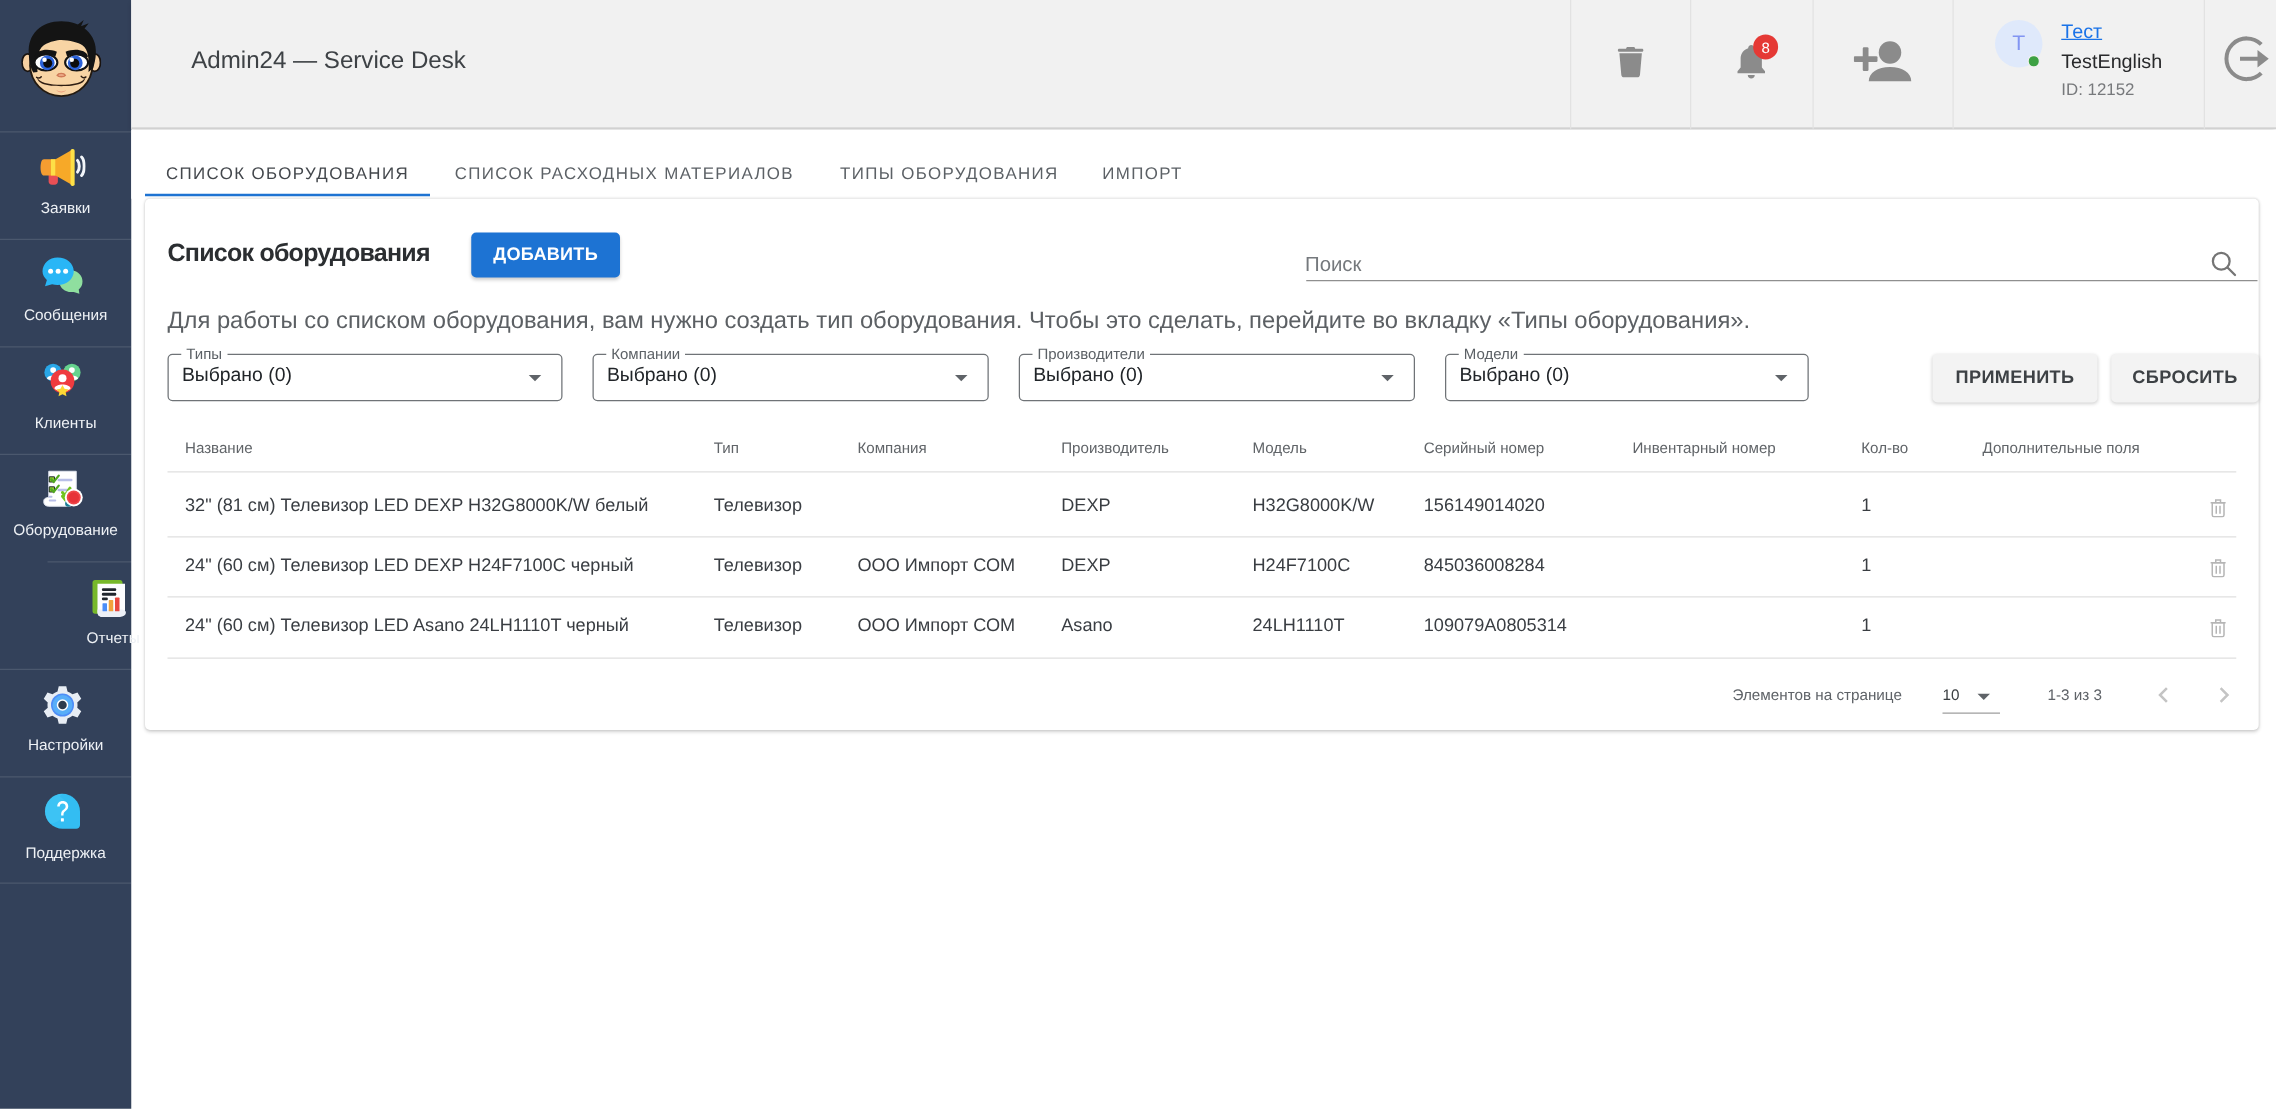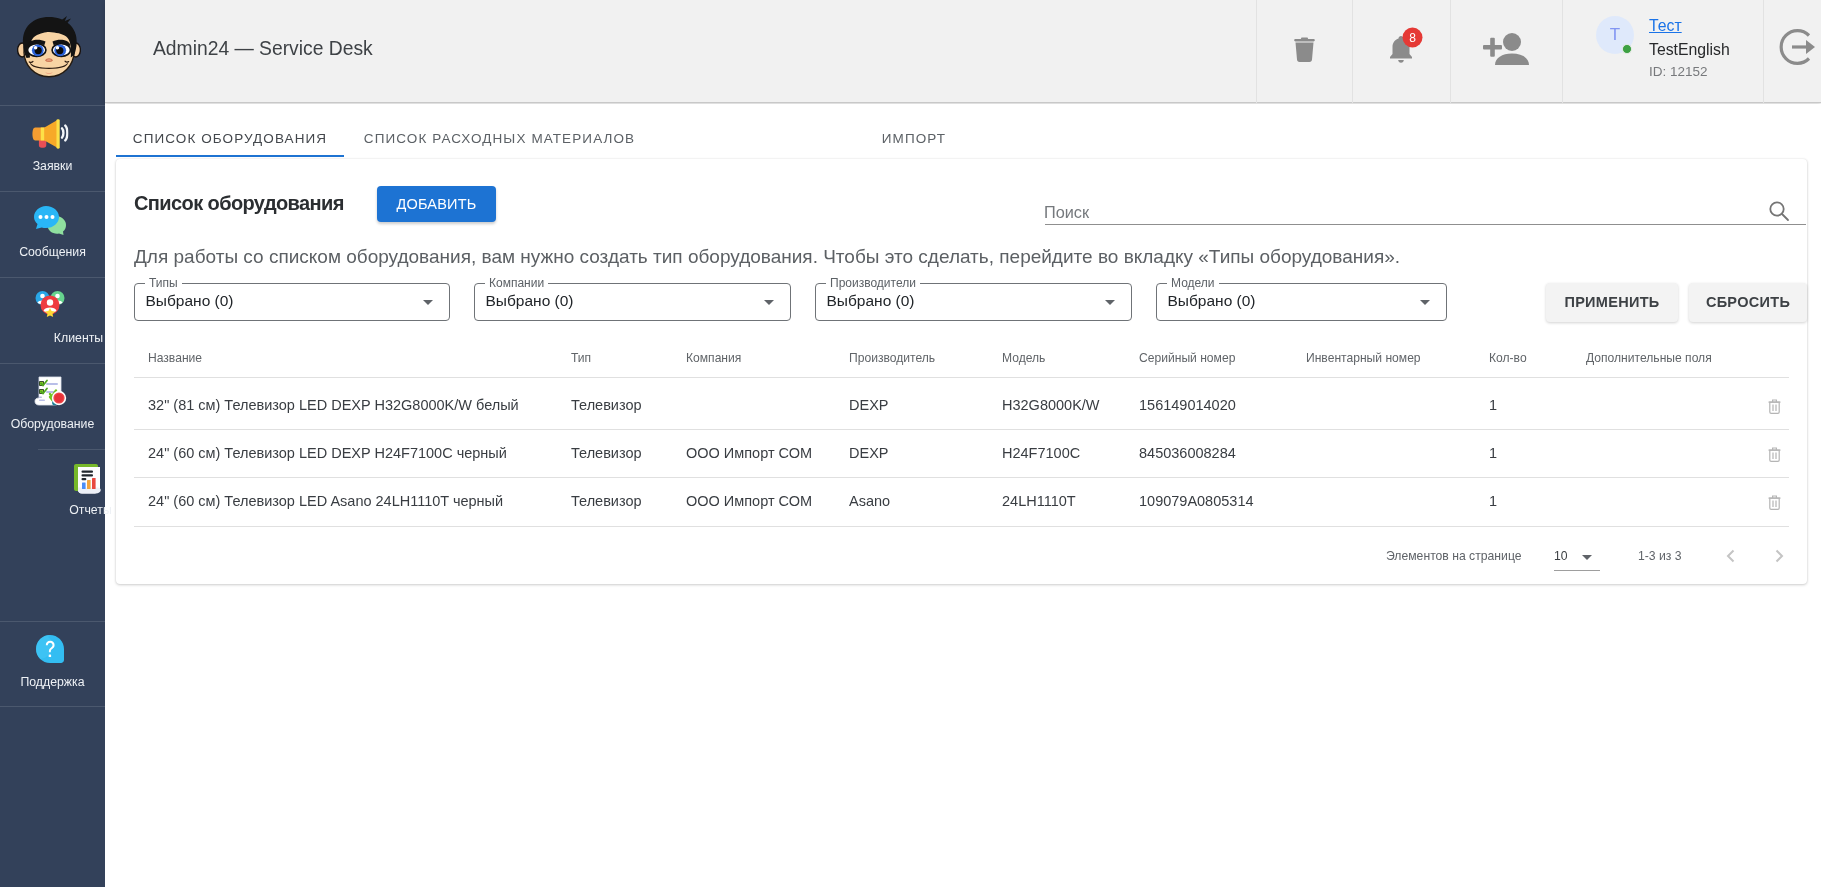--- a/index.html
+++ b/index.html
@@ -11,21 +11,21 @@
 #topbar { position:absolute; left:105px; top:0; width:1716px; height:103px; background:#f1f1f1; border-bottom:1px solid #c8c8c8; box-shadow:0 2px 4px rgba(0,0,0,0.16); }
 #title { position:absolute; left:48px; top:38px; font-size:19.3px; color:#3e4246; }
 .tcell { position:absolute; top:0; height:103px; border-left:1px solid #e2e2e2; }
 #topbar svg.gico { position:absolute; }
 #tabs { position:absolute; left:105px; top:104px; width:1716px; height:55px; background:#fff; }
 .tab { position:absolute; top:0; height:53px; line-height:normal; padding-top:27px; font-size:13.5px; letter-spacing:1.1px; color:#5c6166; text-align:center; }
 #tabline { position:absolute; left:11px; top:51px; width:228px; height:2px; background:#1e73d2; }
 #card { position:absolute; left:116px; top:159px; width:1691px; height:425px; background:#fff; border-radius:4px; box-shadow:0 1px 3px rgba(0,0,0,0.18), 0 0 2px rgba(0,0,0,0.10); }
 #card * { position:absolute; }
 #h1 { left:18px; top:33px; font-size:20px; letter-spacing:-0.6px; font-weight:bold; color:#2b2e31; }
-#addbtn { left:261px; top:27px; width:119px; height:36px; background:#1d73d3; border-radius:4px; color:#fff; font-size:14.5px; font-weight:normal; letter-spacing:0.2px; text-align:center; line-height:36px; box-shadow:0 2px 3px rgba(0,0,0,0.2); }
+#addbtn { left:261px; top:27px; width:119px; height:36px; background:#1d73d3; border-radius:4px; color:#fff; font-size:14.5px; font-weight:bold; letter-spacing:0.2px; text-align:center; line-height:36px; box-shadow:0 2px 3px rgba(0,0,0,0.2); }
 #searchlbl { left:928px; top:44px; font-size:16.3px; color:#75797d; }
 #searchline { left:929px; top:65px; width:761px; height:1px; background:#8f8f8f; }
 #desc { left:18px; top:87px; font-size:19px; color:#5c6064; }
 .sel { top:124px; height:38px; border:1px solid #6f7377; border-radius:4px; }
 .sellbl { top:-7px; left:10px; background:#fff; padding:0 4px; font-size:12px; color:#5c6166; line-height:13px; }
 .selval { left:10.5px; top:7.5px; font-size:15.5px; color:#212529; }
 .selarr { right:16px; top:16px; width:0; height:0; border-left:5px solid transparent; border-right:5px solid transparent; border-top:5px solid #5f6368; }
 .gbtn { top:124px; height:39px; background:#f3f3f3; border-radius:4px; font-size:14.5px; font-weight:bold; color:#3d4145; letter-spacing:0.3px; text-align:center; line-height:39px; box-shadow:0 1px 3px rgba(0,0,0,0.18); }
 .th { top:192px; font-size:12.1px; color:#606468; }
 .hr { left:18px; width:1655px; height:1px; background:#e0e0e0; }
@@ -73,21 +73,21 @@
   <div class="mitem" style="top:191px;">
     <svg class="micon" width="34" height="34" viewBox="0 0 34 34">
       <path d="M24 12 C30 13 33 17 33 21 C33 24 32 26 30 27.5 L30.5 31 L26 29.5 C20 30.5 15 27 14.5 22 Z" fill="#8fdf9f"></path>
       <path d="M13 2 C20.5 2 26 7 26 13 C26 19 20.5 24 13 24 C11.5 24 10 23.8 8.7 23.4 L3 25 L4.5 20 C2.3 18 1 15.7 1 13 C1 7 6.5 2 13 2 Z" fill="#29b6f6"></path>
       <circle cx="7.5" cy="13" r="2" fill="#fff"></circle>
       <circle cx="13.5" cy="13" r="2" fill="#fff"></circle>
       <circle cx="19.5" cy="13" r="2" fill="#fff"></circle>
     </svg>
     <div class="mlabel">Сообщения</div>
   </div>
-  <div class="mitem" style="top:277px;padding-left:26px;">
+  <div class="mitem" style="top:277px;">
     <svg class="micon" width="30" height="28" viewBox="0 0 30 28">
       <circle cx="7.5" cy="8" r="7" fill="#29a7e8"></circle>
       <circle cx="7.5" cy="6" r="2.3" fill="#fff"></circle>
       <path d="M2.5 12.5 C3.5 9.8 11.5 9.8 12.5 12.5 C11.5 14.8 3.5 14.8 2.5 12.5 Z" fill="#fff"></path>
       <circle cx="22.5" cy="8" r="7" fill="#66d38e"></circle>
       <circle cx="22.5" cy="6" r="2.3" fill="#fff"></circle>
       <path d="M17.5 12.5 C18.5 9.8 26.5 9.8 27.5 12.5 C26.5 14.8 18.5 14.8 17.5 12.5 Z" fill="#fff"></path>
       <circle cx="15" cy="15" r="9.5" fill="#ef3b3f"></circle>
       <circle cx="15" cy="12.5" r="3.2" fill="#fff"></circle>
       <path d="M8.5 20.5 C10 16.5 20 16.5 21.5 20.5 C20 23.6 10 23.6 8.5 20.5 Z" fill="#fff"></path>
@@ -125,20 +125,30 @@
       <path d="M5 25.5 L24 25.5 C27 25.5 28.6 27.5 27.3 29.5 C26.2 31.2 23.5 31.5 21 31.5 L9 31.5 C6 31.5 5 29.5 5 27.5 Z" fill="#edf0f7"></path>
       <rect x="8.5" y="8.5" width="11.5" height="2.3" rx="1" fill="#20262e"></rect>
       <rect x="8.5" y="12.2" width="11.5" height="2.3" rx="1" fill="#20262e"></rect>
       <rect x="8.5" y="15.9" width="4.8" height="2.3" rx="1" fill="#20262e"></rect>
       <rect x="9" y="20.5" width="3.6" height="6.5" rx="0.5" fill="#4b8df8"></rect>
       <rect x="14" y="18" width="3.6" height="9" rx="0.5" fill="#f2a33c"></rect>
       <rect x="19" y="16" width="3.6" height="11" rx="0.5" fill="#e8483f"></rect>
     </svg>
     <div class="mlabel">Отчеты</div>
   </div>
+  <div class="mitem" style="top:535px;">
+    <svg class="micon" width="32" height="32" viewBox="0 0 32 32">
+      <path d="M13 1 L19 1 L20 5.2 C21.5 5.7 22.8 6.4 24 7.4 L28 6 L31 11 L27.8 13.9 C28 14.6 28 15.3 28 16 C28 16.7 28 17.4 27.8 18.1 L31 21 L28 26 L24 24.6 C22.8 25.6 21.5 26.3 20 26.8 L19 31 L13 31 L12 26.8 C10.5 26.3 9.2 25.6 8 24.6 L4 26 L1 21 L4.2 18.1 C4 17.4 4 16.7 4 16 C4 15.3 4 14.6 4.2 13.9 L1 11 L4 6 L8 7.4 C9.2 6.4 10.5 5.7 12 5.2 Z" fill="#e8edf4"></path>
+      <circle cx="16" cy="16" r="9.2" fill="#4e8df6"></circle>
+      <circle cx="16" cy="16" r="8" fill="#58aef8"></circle>
+      <circle cx="16" cy="16" r="4.6" fill="#fff"></circle>
+      <circle cx="16" cy="16" r="3.4" fill="#2e3b4d"></circle>
+    </svg>
+    <div class="mlabel">Настройки</div>
+  </div>
   <div class="mitem" style="top:621px; border-bottom:1px solid rgba(255,255,255,0.12);">
     <svg class="micon" width="30" height="30" viewBox="0 0 30 30">
       <path d="M15 1 C22.7 1 29 7.3 29 15 L29 26 C29 27.6 27.6 29 26 29 L15 29 C7.3 29 1 22.7 1 15 C1 7.3 7.3 1 15 1 Z" fill="#33bdf2"></path>
       <path d="M15 1 C7.3 1 1 7.3 1 15 C1 19 2.6 22.5 5.3 25 C14 24 18 17 17.5 7 L13 3 Z" fill="#45c8f5" opacity="0.55"></path>
       <path d="M10.8 11.2 C10.8 8.5 12.6 6.8 15.2 6.8 C17.8 6.8 19.6 8.6 19.6 11 C19.6 13.1 18.4 14.1 17.2 15 C16.2 15.8 15.8 16.3 15.8 17.5 L15.8 18.3 L13.9 18.3 L13.9 17.2 C13.9 15.6 14.6 14.7 15.8 13.8 C16.9 13 17.5 12.2 17.5 11.1 C17.5 9.8 16.5 8.8 15.1 8.8 C13.7 8.8 12.8 9.8 12.8 11.2 Z" fill="#fff"></path>
       <rect x="13.7" y="20.5" width="2.4" height="2.6" rx="0.4" fill="#fff"></rect>
     </svg>
     <div class="mlabel">Поддержка</div>
   </div>
 </div>
@@ -181,20 +191,21 @@
 
   <svg class="gico" style="left:1674px; top:28px;" width="38" height="38" viewBox="0 0 38 38">
     <path d="M30 7.5 A16.3 16.3 0 1 0 30 30.5" fill="none" stroke="#8b8b8b" stroke-width="3.2"></path>
     <rect x="13" y="17.4" width="17" height="3.2" fill="#8b8b8b"></rect>
     <path d="M27 12 L36 19 L27 26 Z" fill="#8b8b8b"></path>
   </svg>
 </div>
 <div id="tabs">
   <div class="tab" style="left:11px; width:228px; color:#43474c;">СПИСОК ОБОРУДОВАНИЯ</div>
   <div class="tab" style="left:239px; width:311px;">СПИСОК РАСХОДНЫХ МАТЕРИАЛОВ</div>
+  <div class="tab" style="left:550px; width:209px;">ТИПЫ ОБОРУДОВАНИЯ</div>
   <div class="tab" style="left:759px; width:100px;">ИМПОРТ</div>
   <div id="tabline"></div>
 </div>
 <div id="card">
   <div id="h1">Список оборудования</div>
   <div id="addbtn">ДОБАВИТЬ</div>
   <div id="searchlbl">Поиск</div>
   <div id="searchline"></div>
   <svg style="left:1652px; top:41px;" width="22" height="22" viewBox="0 0 22 22">
       <circle cx="9" cy="9" r="6.7" fill="none" stroke="#757575" stroke-width="1.8"></circle>

